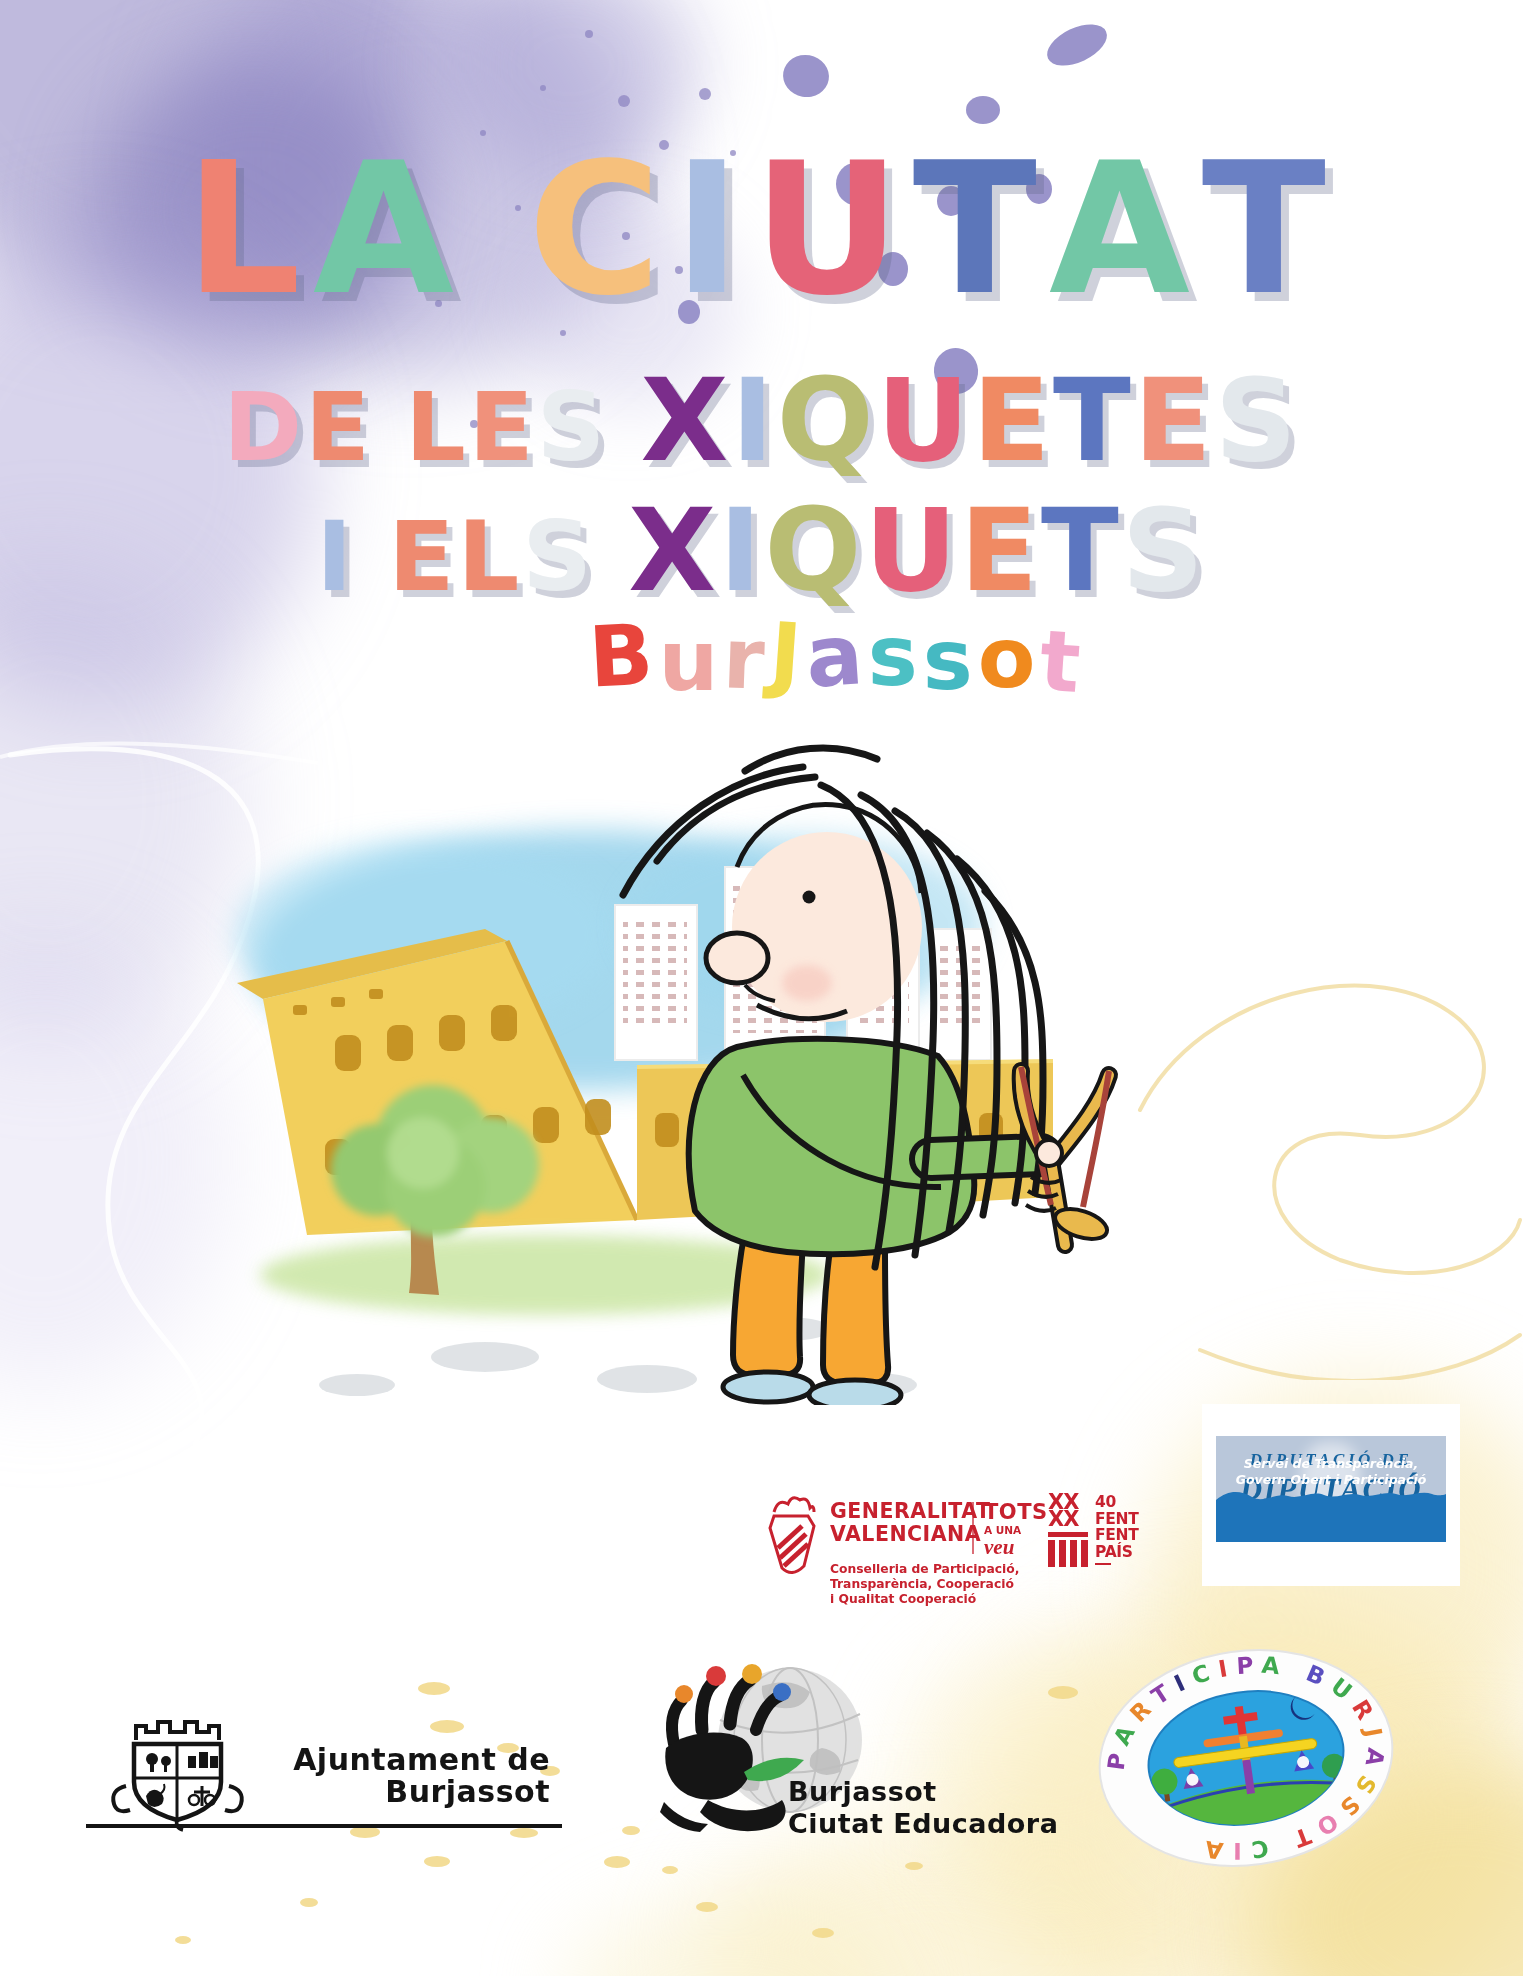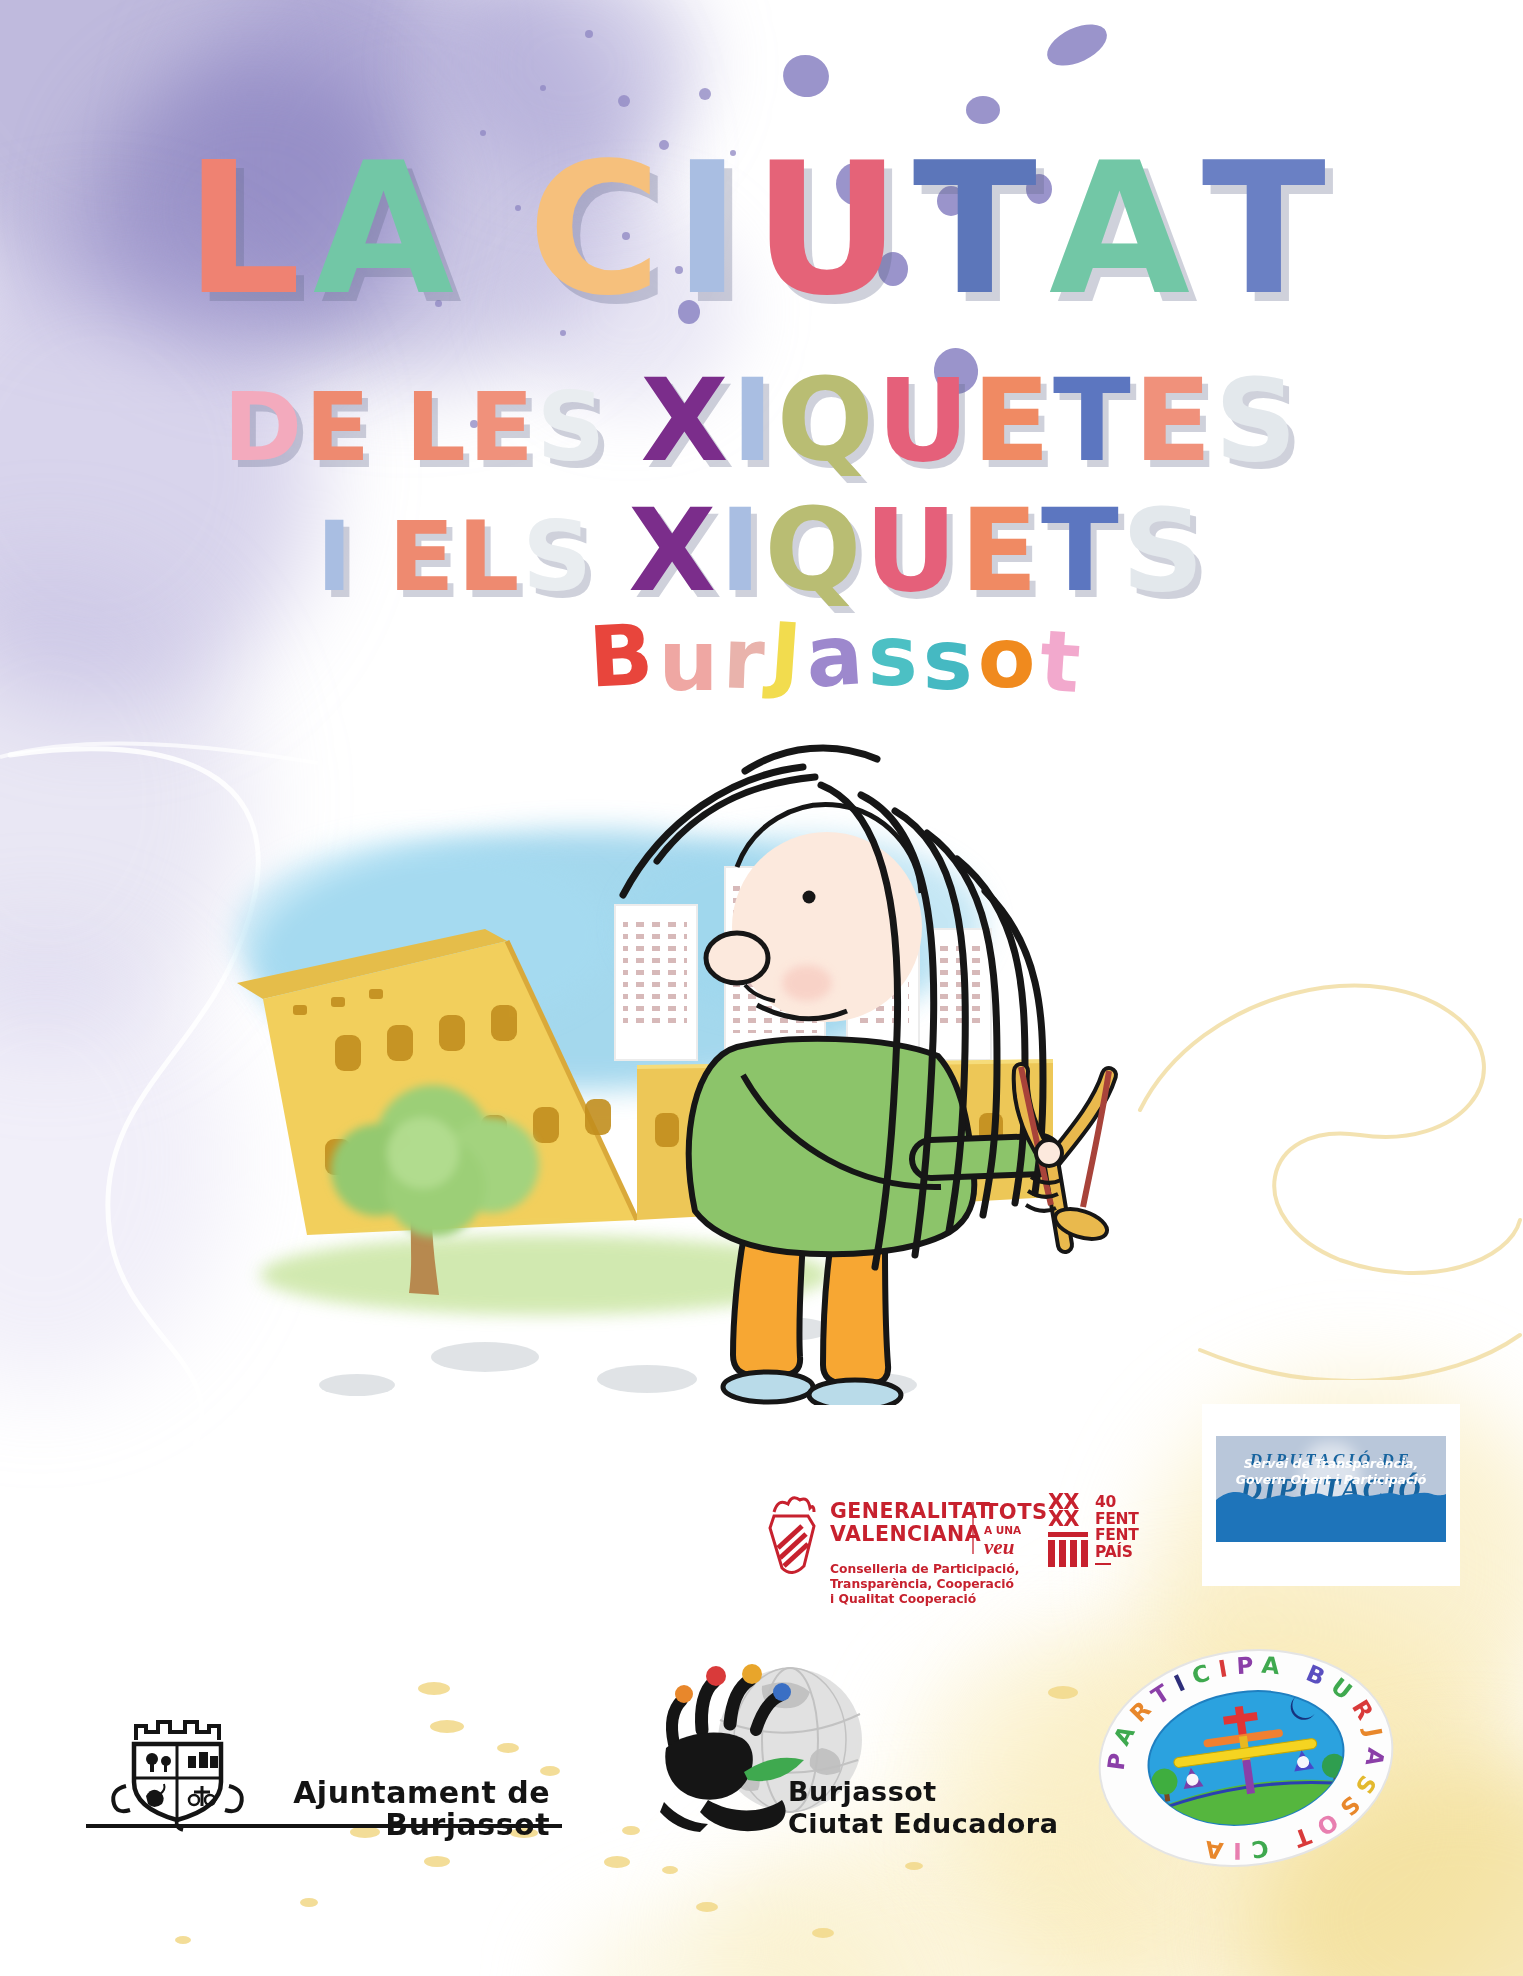--- a/index.html
+++ b/index.html
@@ -78,21 +78,21 @@
   .dip-n1{position:absolute;left:0;top:14px;width:100%;text-align:center;font-family:"Liberation Serif",serif;
           font-size:17px;font-weight:bold;letter-spacing:3.5px;color:#17649f;}
   .dip-n2{position:absolute;left:0;top:36px;width:100%;text-align:center;font-family:"Liberation Serif",serif;
           font-size:31px;font-weight:bold;letter-spacing:1.5px;color:#17649f;}
   .dip-band{position:absolute;left:0;bottom:0;width:230px;height:60px;}
   .dip-s1{position:absolute;left:0;top:20px;width:100%;text-align:center;font-size:12.5px;font-weight:bold;color:#fff;}
   .dip-s2{position:absolute;left:0;top:36px;width:100%;text-align:center;font-size:12.5px;font-weight:bold;color:#fff;}
   
   .aju-crest{position:absolute;left:90px;top:1712px;}
   .aju-text{position:absolute;left:250px;top:1744px;width:300px;text-align:right;
-            font-size:30px;font-weight:bold;color:#141414;line-height:1.08;letter-spacing:.5px;margin-top:33px;}
+            font-size:30px;font-weight:bold;color:#141414;line-height:1.08;letter-spacing:.5px;}
   .aju-line{position:absolute;left:86px;top:1824px;width:476px;height:3.5px;background:#141414;}
   
   .edu-logo{position:absolute;left:612px;top:1652px;}
   .edu-text{position:absolute;left:788px;top:1776px;font-size:27px;font-weight:bold;color:#131313;
             line-height:1.18;letter-spacing:.5px;}
   
   .badge{position:absolute;left:1096px;top:1648px;width:300px;height:220px;transform:rotate(-8deg);}
   .badge text{font-family:"DejaVu Sans",sans-serif;font-weight:bold;font-size:23px;letter-spacing:9px;}
 </style>
 </head>

